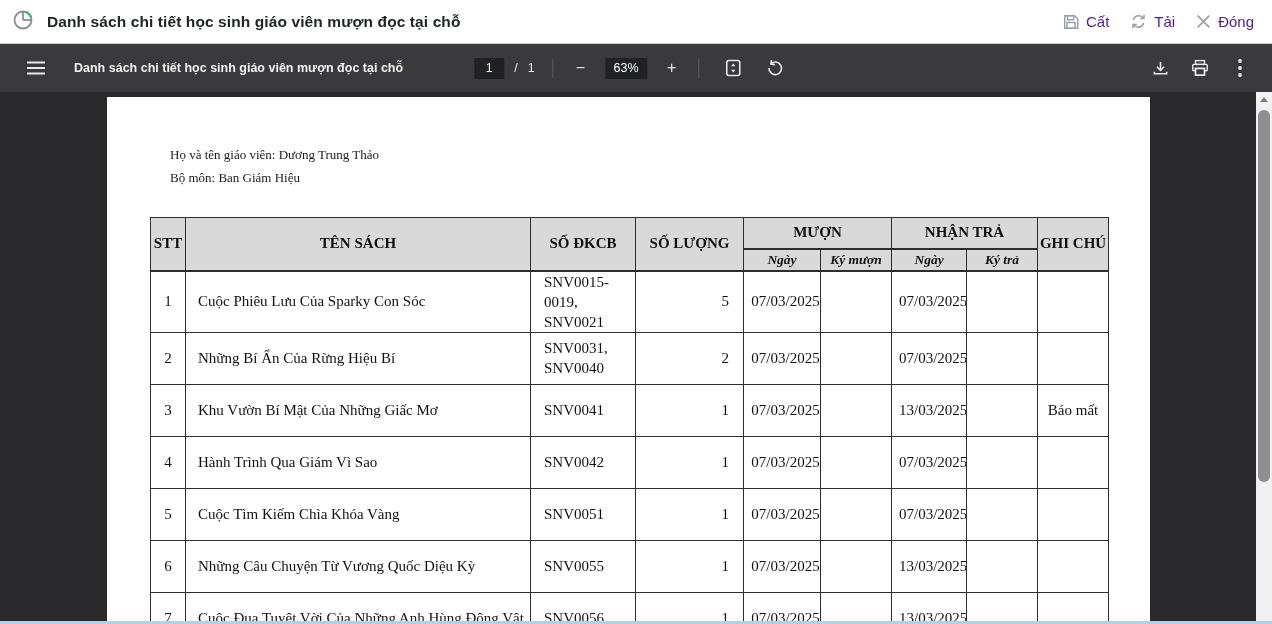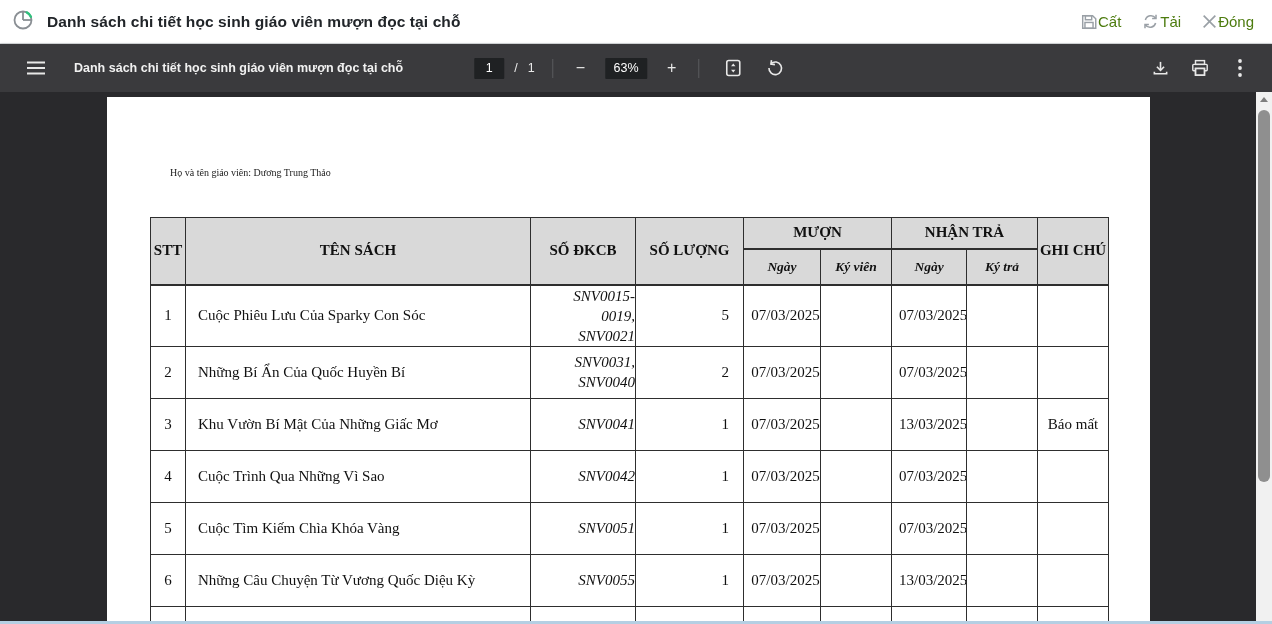--- a/index.html
+++ b/index.html
@@ -5,22 +5,22 @@
   * { margin:0; padding:0; box-sizing:border-box; }
   html,body { width:1272px; height:624px; overflow:hidden; background:#fff;
               font-family:"Liberation Sans", sans-serif; }
 
   
   .app-bar { height:44px; background:#ffffff; border-bottom:1px solid #dcdfe2;
              display:flex; align-items:center; padding:0 18px 0 12px; }
   .app-bar .left { display:flex; align-items:center; gap:13px; }
   .app-title { font-size:15.5px; font-weight:bold; color:#212529; letter-spacing:.1px; }
   .app-actions { margin-left:auto; display:flex; align-items:center; gap:20px; }
-  .app-action { display:flex; align-items:center; cursor:pointer;
-                font-size:15px; color:#4d7c0f; }
+  .app-action { display:flex; align-items:center; gap:6px; cursor:pointer;
+                font-size:15px; color:#4c1d95; }
   .app-action svg { display:block; }
 
   
   .pdf-toolbar { height:48px; background:#3a3a3d; position:relative;
                  display:flex; align-items:center; padding:0 16px 0 20px;
                  box-shadow:0 1px 3px rgba(0,0,0,.4); }
   .tb-left { display:flex; align-items:center; gap:22px; min-width:0; }
   .tb-title { color:#f1f1f1; font-size:12.5px; font-weight:bold; white-space:nowrap; }
   .tb-center { position:absolute; left:50%; top:0; height:100%; transform:translateX(-51%);
                display:flex; align-items:center; gap:10px; color:#e8e8e8; font-size:12.5px; }
@@ -33,35 +33,35 @@
   .tb-right { margin-left:auto; display:flex; align-items:center; gap:8px; }
   .tb-iconbtn { width:32px; height:32px; display:flex; align-items:center; justify-content:center;
                 cursor:pointer; border-radius:16px; }
   .pagetotal { color:#e8e8e8; }
 
   
   .viewer { position:relative; height:532px; background:#29292c; overflow:hidden; }
   .page { position:absolute; left:107px; top:5px; width:1043px; height:1560px;
           background:#ffffff; font-family:"Liberation Serif", serif; color:#1a1a1a; }
 
-  .doc-info { position:absolute; left:63px; top:64px; font-size:10px; line-height:23px; }
+  .doc-info { position:absolute; left:63px; top:46px; font-size:13px; line-height:23px; }
 
   table.doc-table { position:absolute; left:43px; top:120px; width:958px;
                     border-collapse:collapse; table-layout:fixed;
                     font-size:15px; color:#111; }
   .doc-table th, .doc-table td { border:1px solid #2e2e2e; overflow:hidden; }
   .doc-table thead th { background:#d9d9d9; font-weight:bold; text-align:center; }
   .doc-table thead tr.main th { height:31px; font-size:15px; }
-  .doc-table thead tr.sub th { height:36px; font-size:13.5px; font-style:italic; }
+  .doc-table thead tr.sub th { height:22px; font-size:13.5px; font-style:italic; }
   .doc-table thead th { border-bottom-width:2px; }
   .doc-table tbody td { height:52px; background:#fff; }
   .doc-table { border:1.5px solid #2e2e2e; }
   .c-stt  { text-align:center; }
   .c-name { text-align:left; padding-left:12px;margin-top:37px; }
-  .c-dkcb { text-align:right; padding-left:24px; white-space:pre-line; line-height:20px;font-style:italic; }
+  .c-dkcb { text-align:left; padding-left:13px; white-space:pre-line; line-height:20px; }
   .c-qty  { text-align:right; padding-right:14px; }
   .c-date { text-align:center; padding-left:7px; }
   .c-note { text-align:center; }
 
   
   .scrollbar { position:absolute; right:0; top:0; width:16px; height:532px;
                background:#f1f1f1; }
   .sb-arrow { height:14px; display:flex; align-items:center; justify-content:center; cursor:pointer; }
   .sb-arrow svg { display:block; }
   .sb-thumb { position:absolute; left:2px; right:2px; top:18px; height:372px;
@@ -179,20 +179,21 @@
       </svg>
     </span>
   </div>
 </div>
 
 <div class="viewer">
   <div class="page">
 
     <div class="doc-info">
       <div>Họ và tên giáo viên: Dương Trung Thảo</div>
+      <div>Bộ môn: Ban Giám Hiệu</div>
     </div>
 
     <table class="doc-table">
       <colgroup>
         <col style="width:35px">
           <col style="width:345px">
           <col style="width:105px">
           <col style="width:108px">
         <col style="width:77px">
           <col style="width:71px">
@@ -205,41 +206,41 @@
           <th rowspan="2">STT</th>
           <th rowspan="2">TÊN SÁCH</th>
           <th rowspan="2">SỐ ĐKCB</th>
           <th rowspan="2">SỐ LƯỢNG</th>
           <th colspan="2">MƯỢN</th>
           <th colspan="2">NHẬN TRẢ</th>
           <th rowspan="2">GHI CHÚ</th>
         </tr>
         <tr class="sub">
           <th>Ngày</th>
-          <th>Ký viên</th>
+          <th>Ký mượn</th>
           <th>Ngày</th>
           <th>Ký trả</th>
         </tr>
       </thead>
       <tbody>
         <tr>
           <td class="c-stt">1</td>
           <td class="c-name">Cuộc Phiêu Lưu Của Sparky Con Sóc</td>
           <td class="c-dkcb">SNV0015-0019,
 SNV0021</td>
           <td class="c-qty">5</td>
           <td class="c-date">07/03/2025</td>
           <td></td>
           <td class="c-date">07/03/2025</td>
           <td></td>
           <td class="c-note"></td>
         </tr>
         <tr>
           <td class="c-stt">2</td>
-          <td class="c-name">Những Bí Ẩn Của Quốc Huyền Bí</td>
+          <td class="c-name">Những Bí Ẩn Của Rừng Hiệu Bí</td>
           <td class="c-dkcb">SNV0031,
 SNV0040</td>
           <td class="c-qty">2</td>
           <td class="c-date">07/03/2025</td>
           <td></td>
           <td class="c-date">07/03/2025</td>
           <td></td>
           <td class="c-note"></td>
         </tr>
         <tr>
@@ -248,21 +249,21 @@
           <td class="c-dkcb">SNV0041</td>
           <td class="c-qty">1</td>
           <td class="c-date">07/03/2025</td>
           <td></td>
           <td class="c-date">13/03/2025</td>
           <td></td>
           <td class="c-note">Báo mất</td>
         </tr>
         <tr>
           <td class="c-stt">4</td>
-          <td class="c-name">Cuộc Trình Qua Những Vì Sao</td>
+          <td class="c-name">Hành Trình Qua Giám Vì Sao</td>
           <td class="c-dkcb">SNV0042</td>
           <td class="c-qty">1</td>
           <td class="c-date">07/03/2025</td>
           <td></td>
           <td class="c-date">07/03/2025</td>
           <td></td>
           <td class="c-note"></td>
         </tr>
         <tr>
           <td class="c-stt">5</td>

